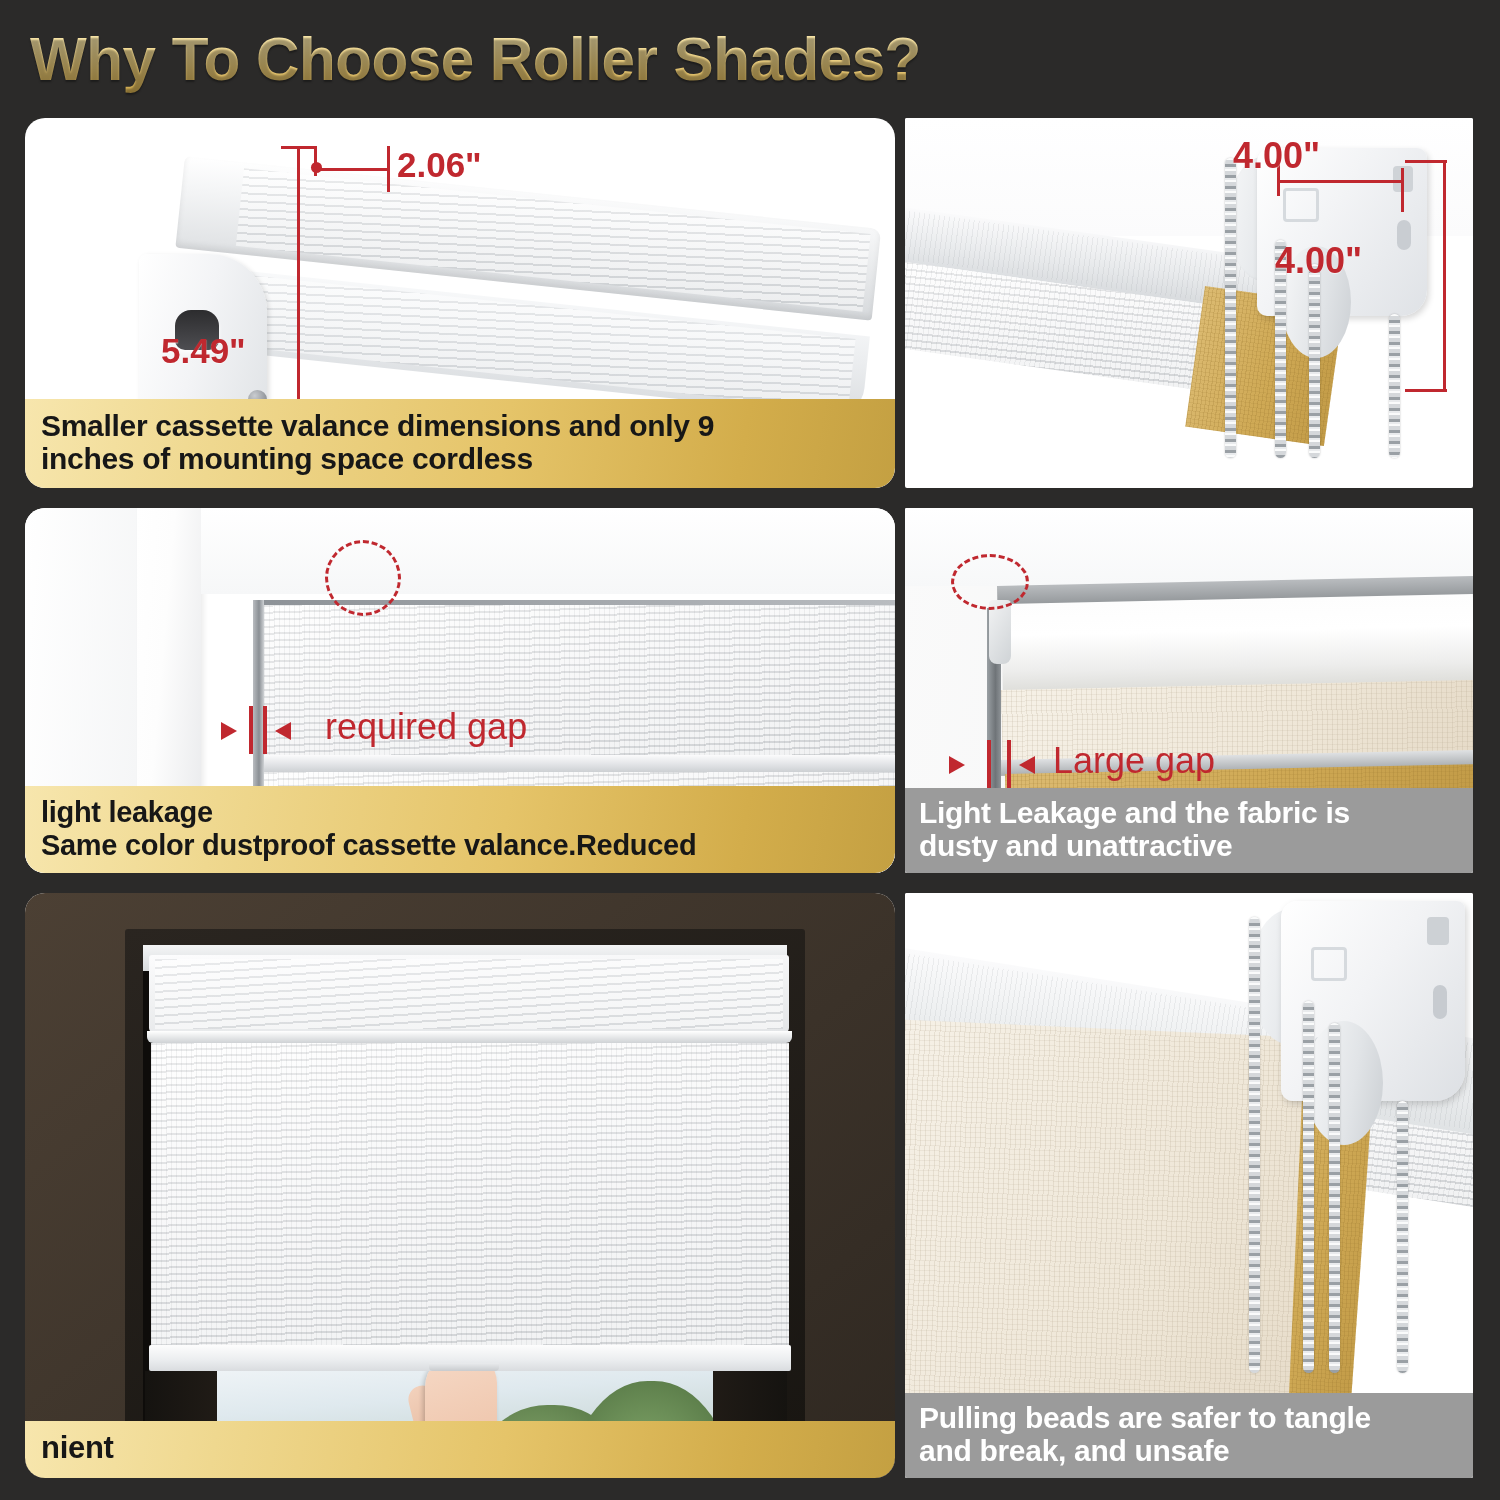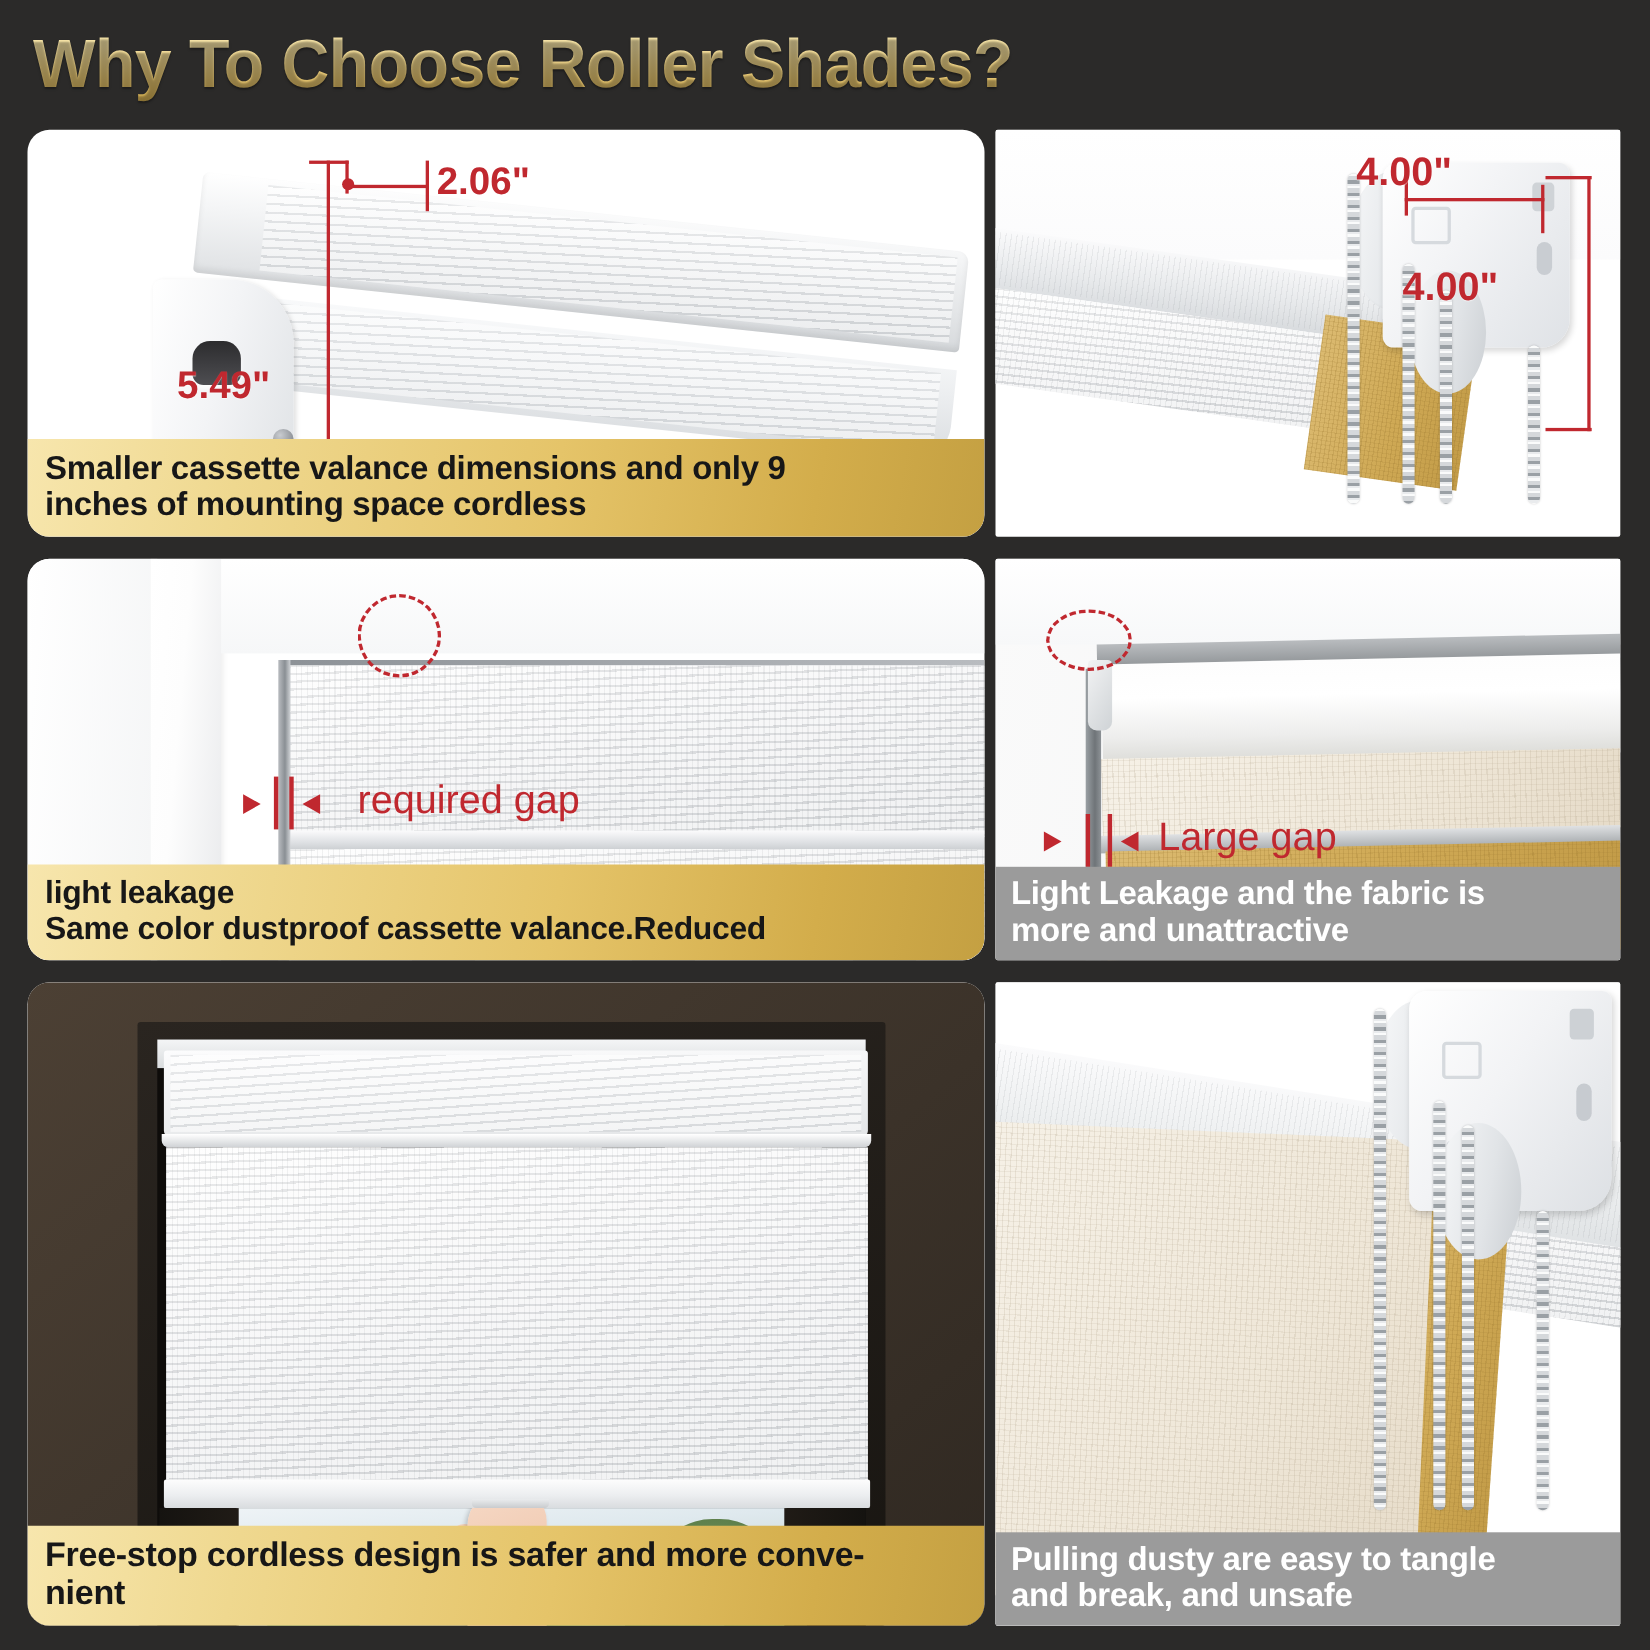--- a/index.html
+++ b/index.html
@@ -434,21 +434,21 @@
 
     <div class="arrow-r" style="left:44px; top:248px;"></div>
     <div class="dim-line" style="left:82px; top:232px; width:4px; height:48px;"></div>
     <div class="dim-line" style="left:102px; top:232px; width:4px; height:48px;"></div>
     <div class="arrow-l" style="left:114px; top:248px;"></div>
     <div class="ann-text" style="left:148px; top:232px; font-size:36px;">Large gap</div>
   </div>
 
   <div class="caption grey">
     <div class="cap-r">Light Leakage and the fabric is</div>
-    <div class="cap-r">more and unattractive</div>
+    <div class="cap-r">dusty and unattractive</div>
   </div>
 </div>
 
 <div class="panel left r3">
   <div class="photo">
     <div id="p5-room"></div>
     <div id="p5-frame"></div>
     <div id="p5-reveal"></div>
 
     <div id="p5-glass">
@@ -471,21 +471,20 @@
 
     <div id="p5-head"></div>
     <div id="p5-cass"></div>
     <div id="p5-cassLip"></div>
     <div id="p5-shade" class="white-fabric"></div>
     <div id="p5-rail"></div>
     <div id="p5-tab"></div>
   </div>
 
   <div class="caption gold">
-    <div class="cap-l3">Free-stop cordless design is safer and more conve-</div>
     <div class="cap-l3">nient</div>
   </div>
 </div>
 
 <div class="panel right r3">
   <div class="photo">
     <div id="p6-bg"></div>
 
     <div id="p6-tube"></div>
     <div id="p6-white" class="white-fabric"></div>
@@ -499,16 +498,16 @@
     </div>
     <div id="p6-wheelB"></div>
 
     <div class="bead-chain" style="left:344px; top:24px; height:456px;"></div>
     <div class="bead-chain" style="left:398px; top:108px; height:372px;"></div>
     <div class="bead-chain" style="left:424px; top:130px; height:350px;"></div>
     <div class="bead-chain" style="left:492px; top:208px; height:272px;"></div>
   </div>
 
   <div class="caption grey">
-    <div class="cap-r">Pulling dusty are easy to tangle</div>
+    <div class="cap-r">Pulling beads are safer to tangle</div>
     <div class="cap-r">and break, and unsafe</div>
   </div>
 </div>
 
 </body></html>

